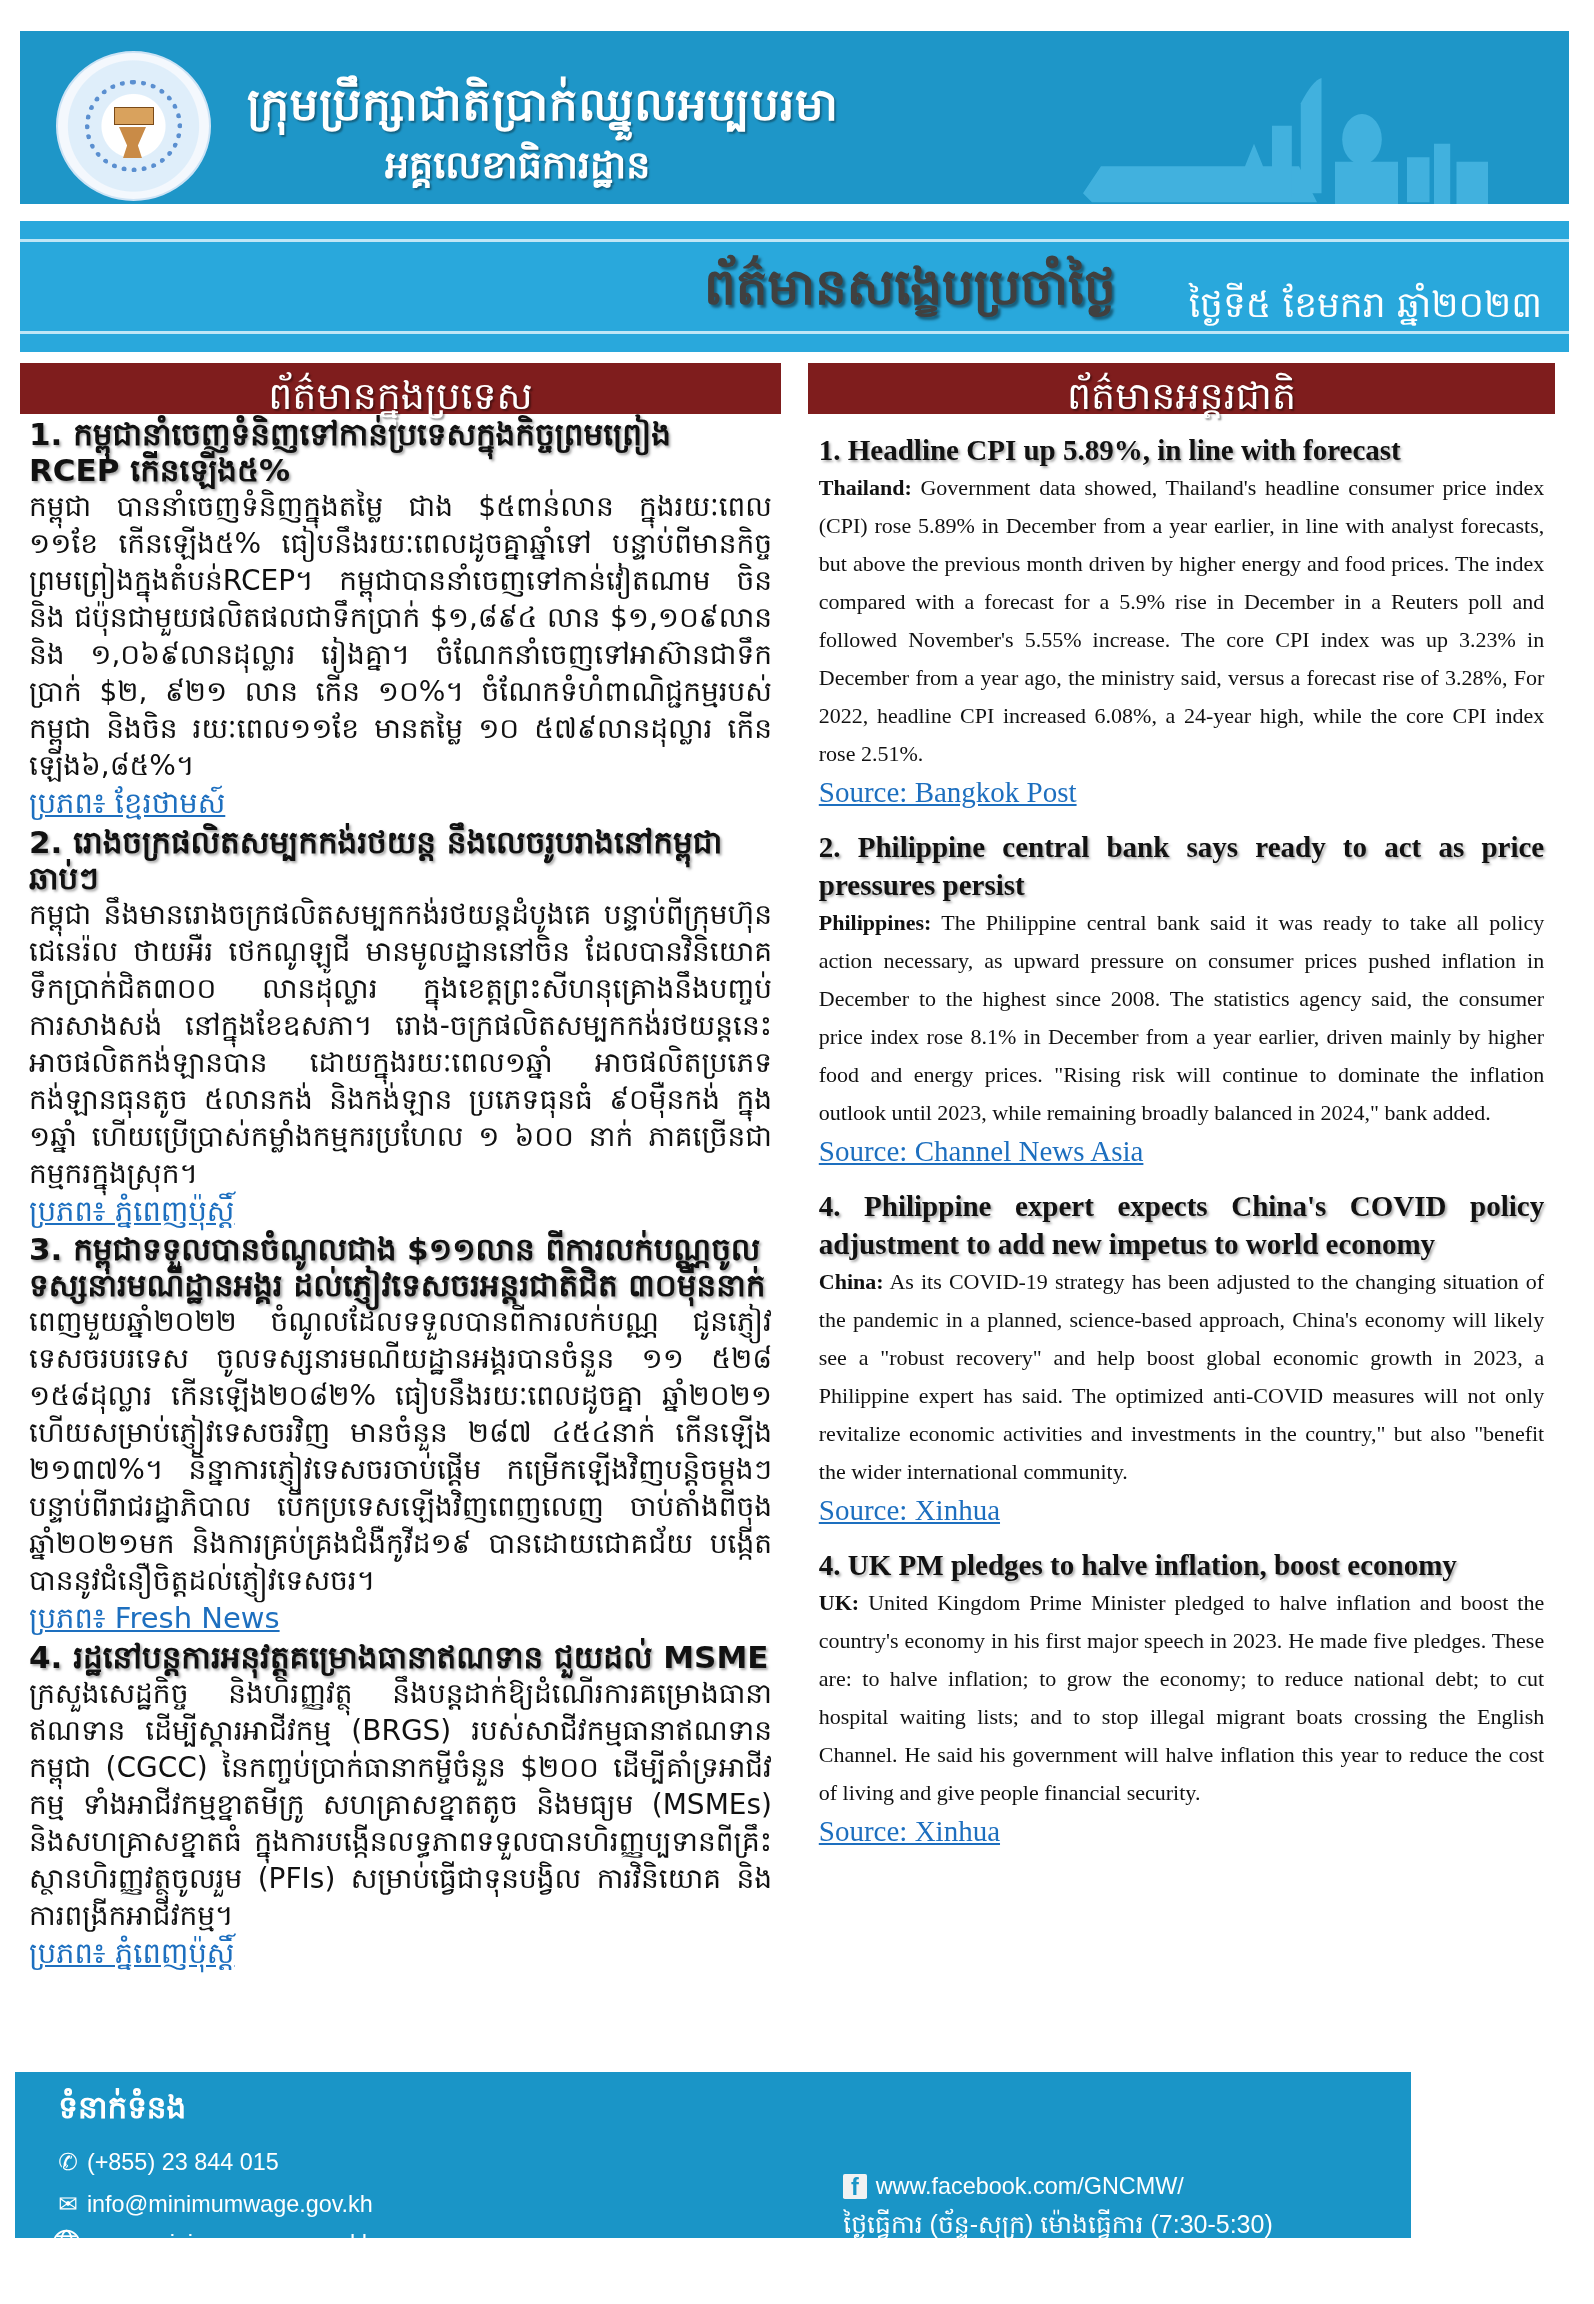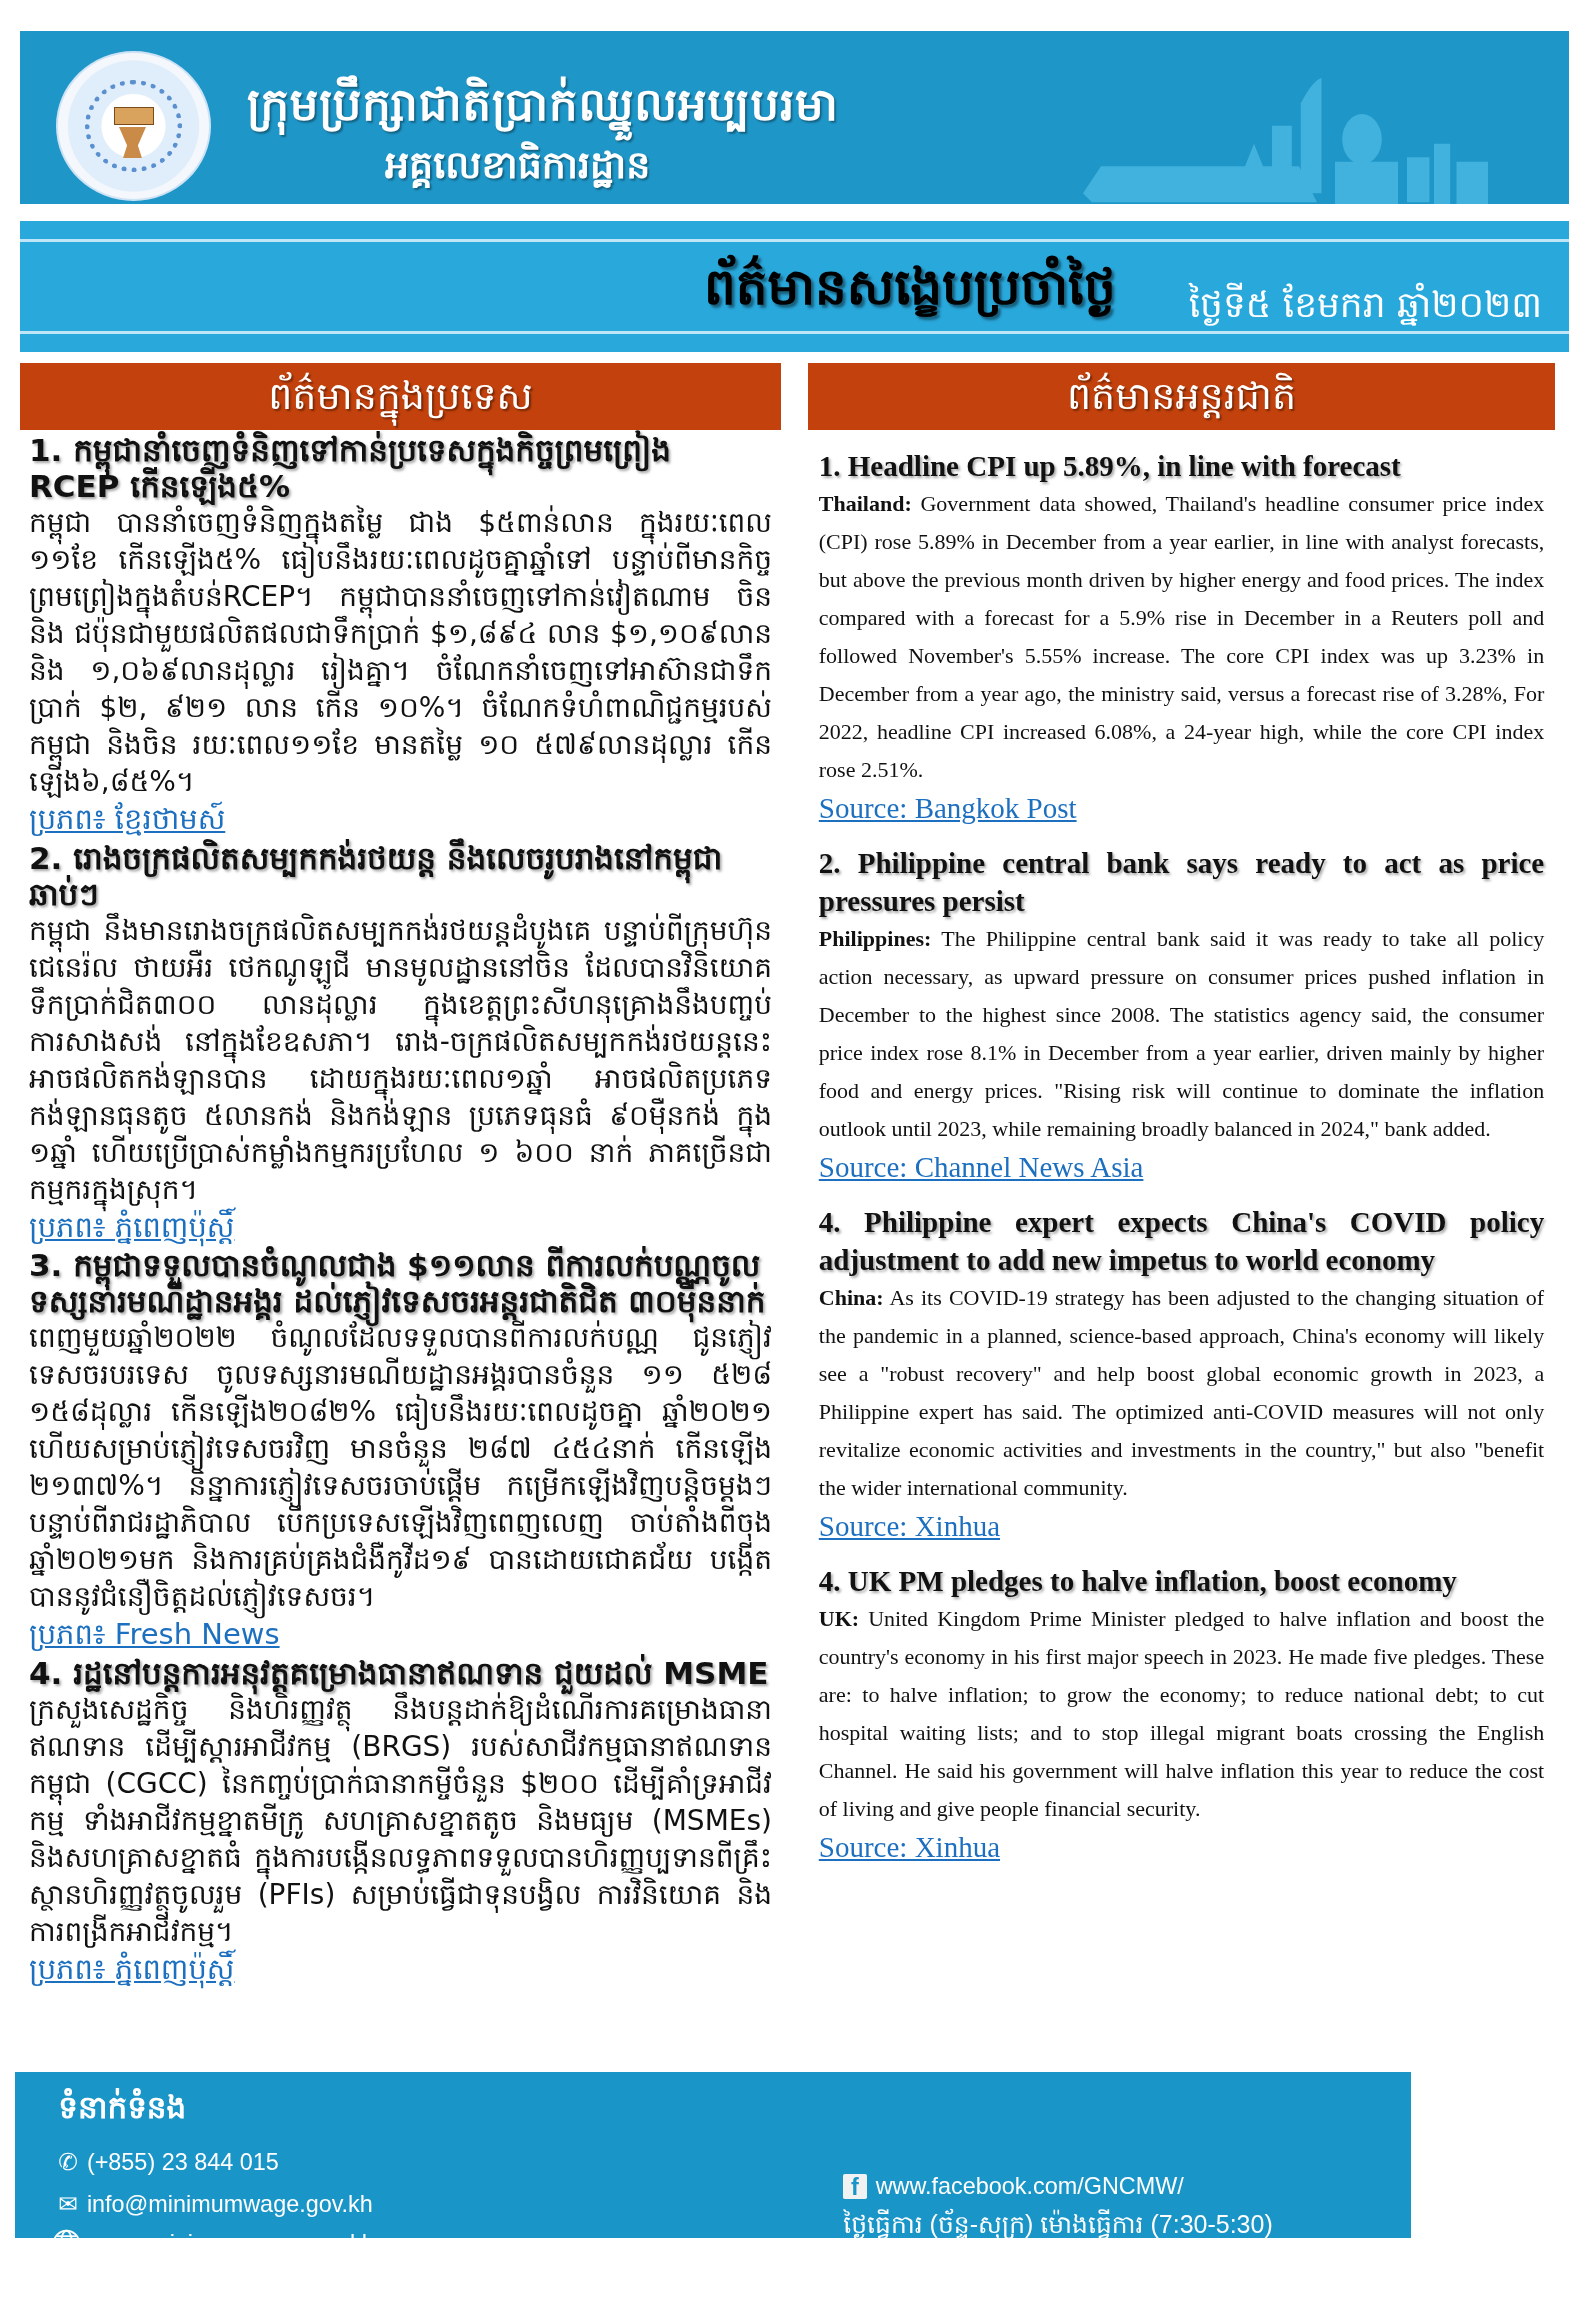--- a/index.html
+++ b/index.html
@@ -18,29 +18,29 @@
   .logo .cup { position: absolute; left: 61px; top: 74px; width: 27px; height: 31px; background: #c98b47;
                clip-path: polygon(0 0,100% 0,70% 60%,85% 100%,15% 100%,30% 60%); }
   .org-name { position: absolute; left: 227px; top: 45px; font-size: 45px; font-weight: bold; color: #fff;
               text-shadow: 1.8px 1.8px 1.8px rgba(0,0,0,.35); letter-spacing: 0.9px; }
   .org-sub { position: absolute; left: 365px; top: 110px; font-size: 38px; color: #fff; font-weight: bold;
              text-shadow: 1.8px 1.8px 1.8px rgba(0,0,0,.35); }
 
   .title-band { position: absolute; left: 20px; top: 221px; width: 1549px; height: 131px; background: #29a8dc; }
   .title-band .line1 { position: absolute; left: 0; right: 0; top: 18px; height: 2.7px; background: #bfe6f6; }
   .title-band .line2 { position: absolute; left: 0; right: 0; top: 110px; height: 2.7px; background: #bfe6f6; }
-  .title-band .title { position: absolute; left: 684px; top: 34px; font-size: 50px; font-weight: bold; color: #000000;
+  .title-band .title { position: absolute; left: 684px; top: 34px; font-size: 50px; font-weight: bold; color: #404040;
                        text-shadow: 2.7px 2.7px 2.7px rgba(0,0,0,.45); }
   .title-band .date { position: absolute; right: 27px; top: 61px; font-size: 36px; color: #fff; }
 
   
   .col { position: absolute; top: 363px; }
   .col-left { left: 20px; width: 761px; }
   .col-right { left: 808px; width: 747px; }
-  .section-head { background: #c2410c; height: 67px; color: #fff; text-align: center;
+  .section-head { background: #7f1d1d; height: 51px; color: #fff; text-align: center;
                   font-size: 38px; line-height: 67px; text-shadow: 1.8px 1.8px 1.8px rgba(0,0,0,.4); }
 
   .km-article { padding: 0 9px 0 9px; }
   .km-title { font-family: "DejaVu Sans", sans-serif; font-weight: bold; font-size: 31px; line-height: 36px;
               text-shadow: 1.8px 1.8px 2.7px rgba(0,0,0,.35); margin: 1.8px 0 0; }
   .km-body { font-size: 28px; line-height: 37px; text-align: justify; margin: 0; }
   .km-source { font-size: 29px; line-height: 38px; color: #1d6fbf; text-decoration: underline; display: inline-block; }
 
   .en-article { padding: 0 10.8px; }
   .en-title { font-family: "Liberation Serif", serif; font-weight: bold; font-size: 29px; line-height: 38px;

